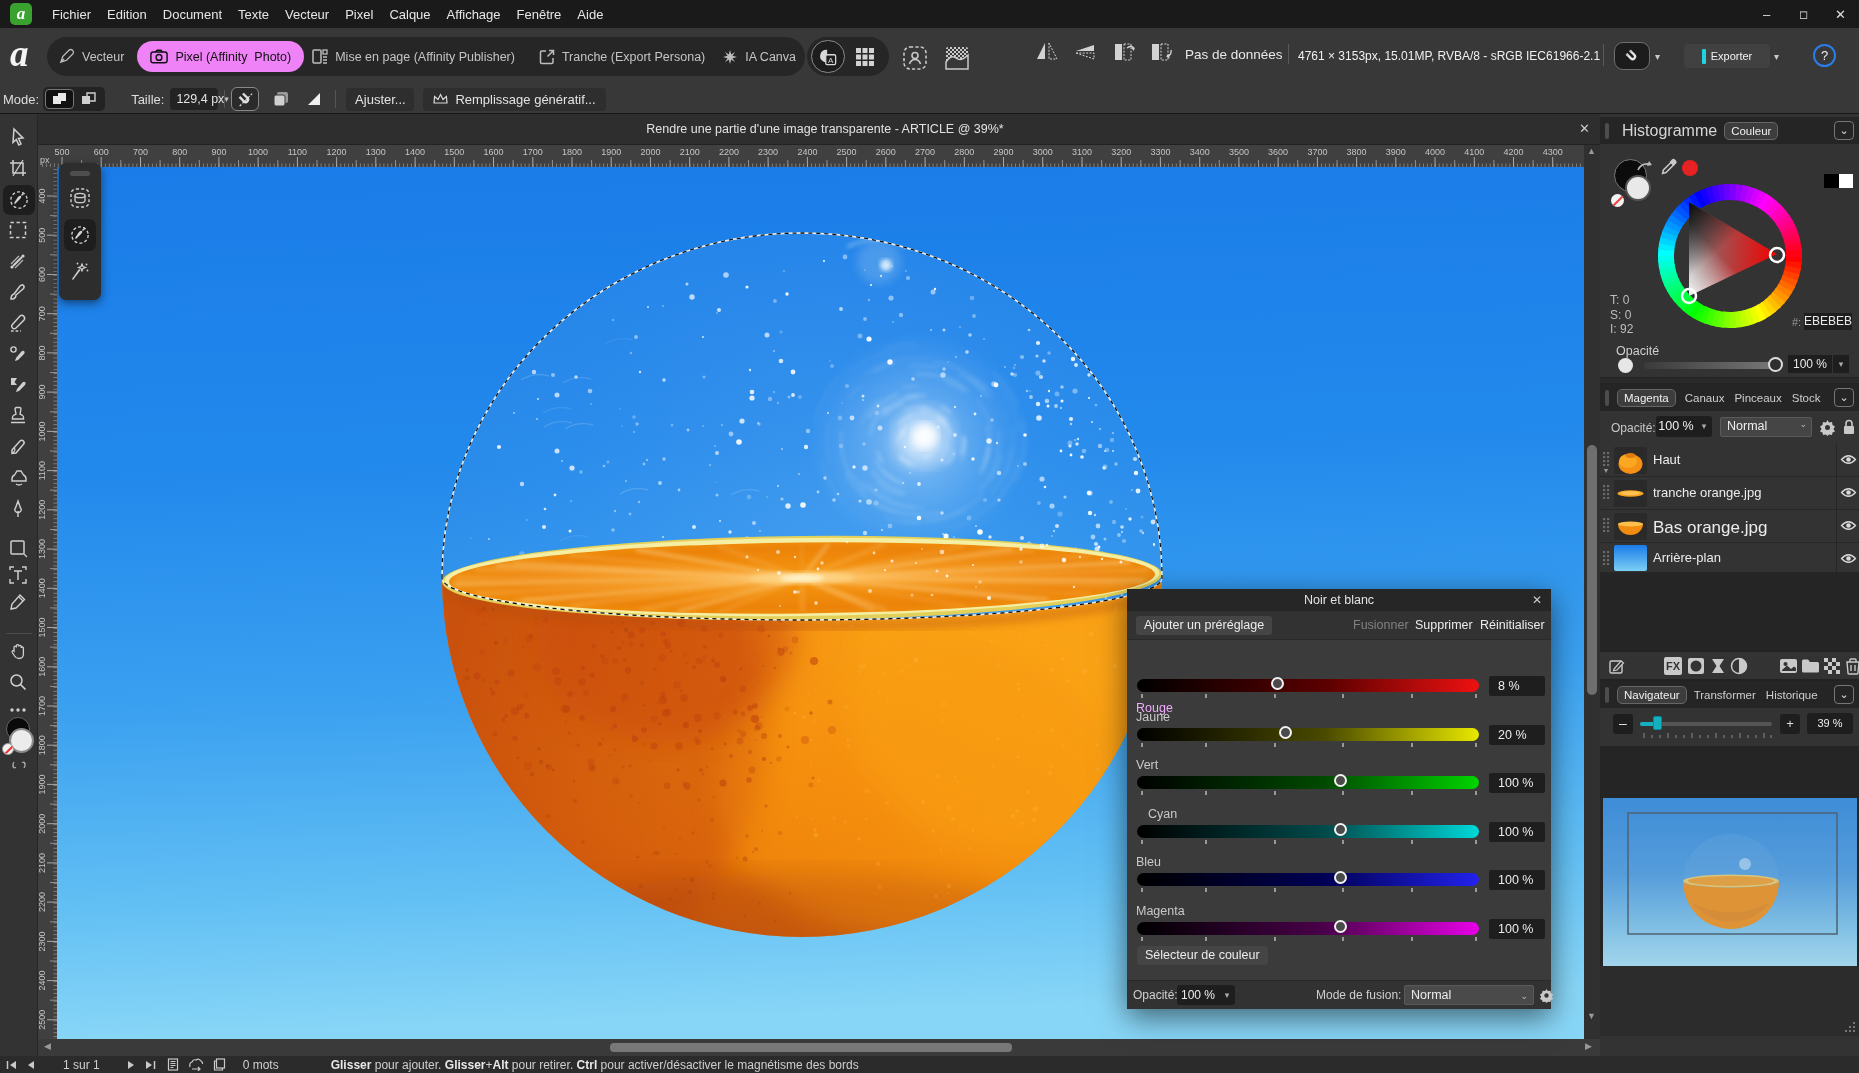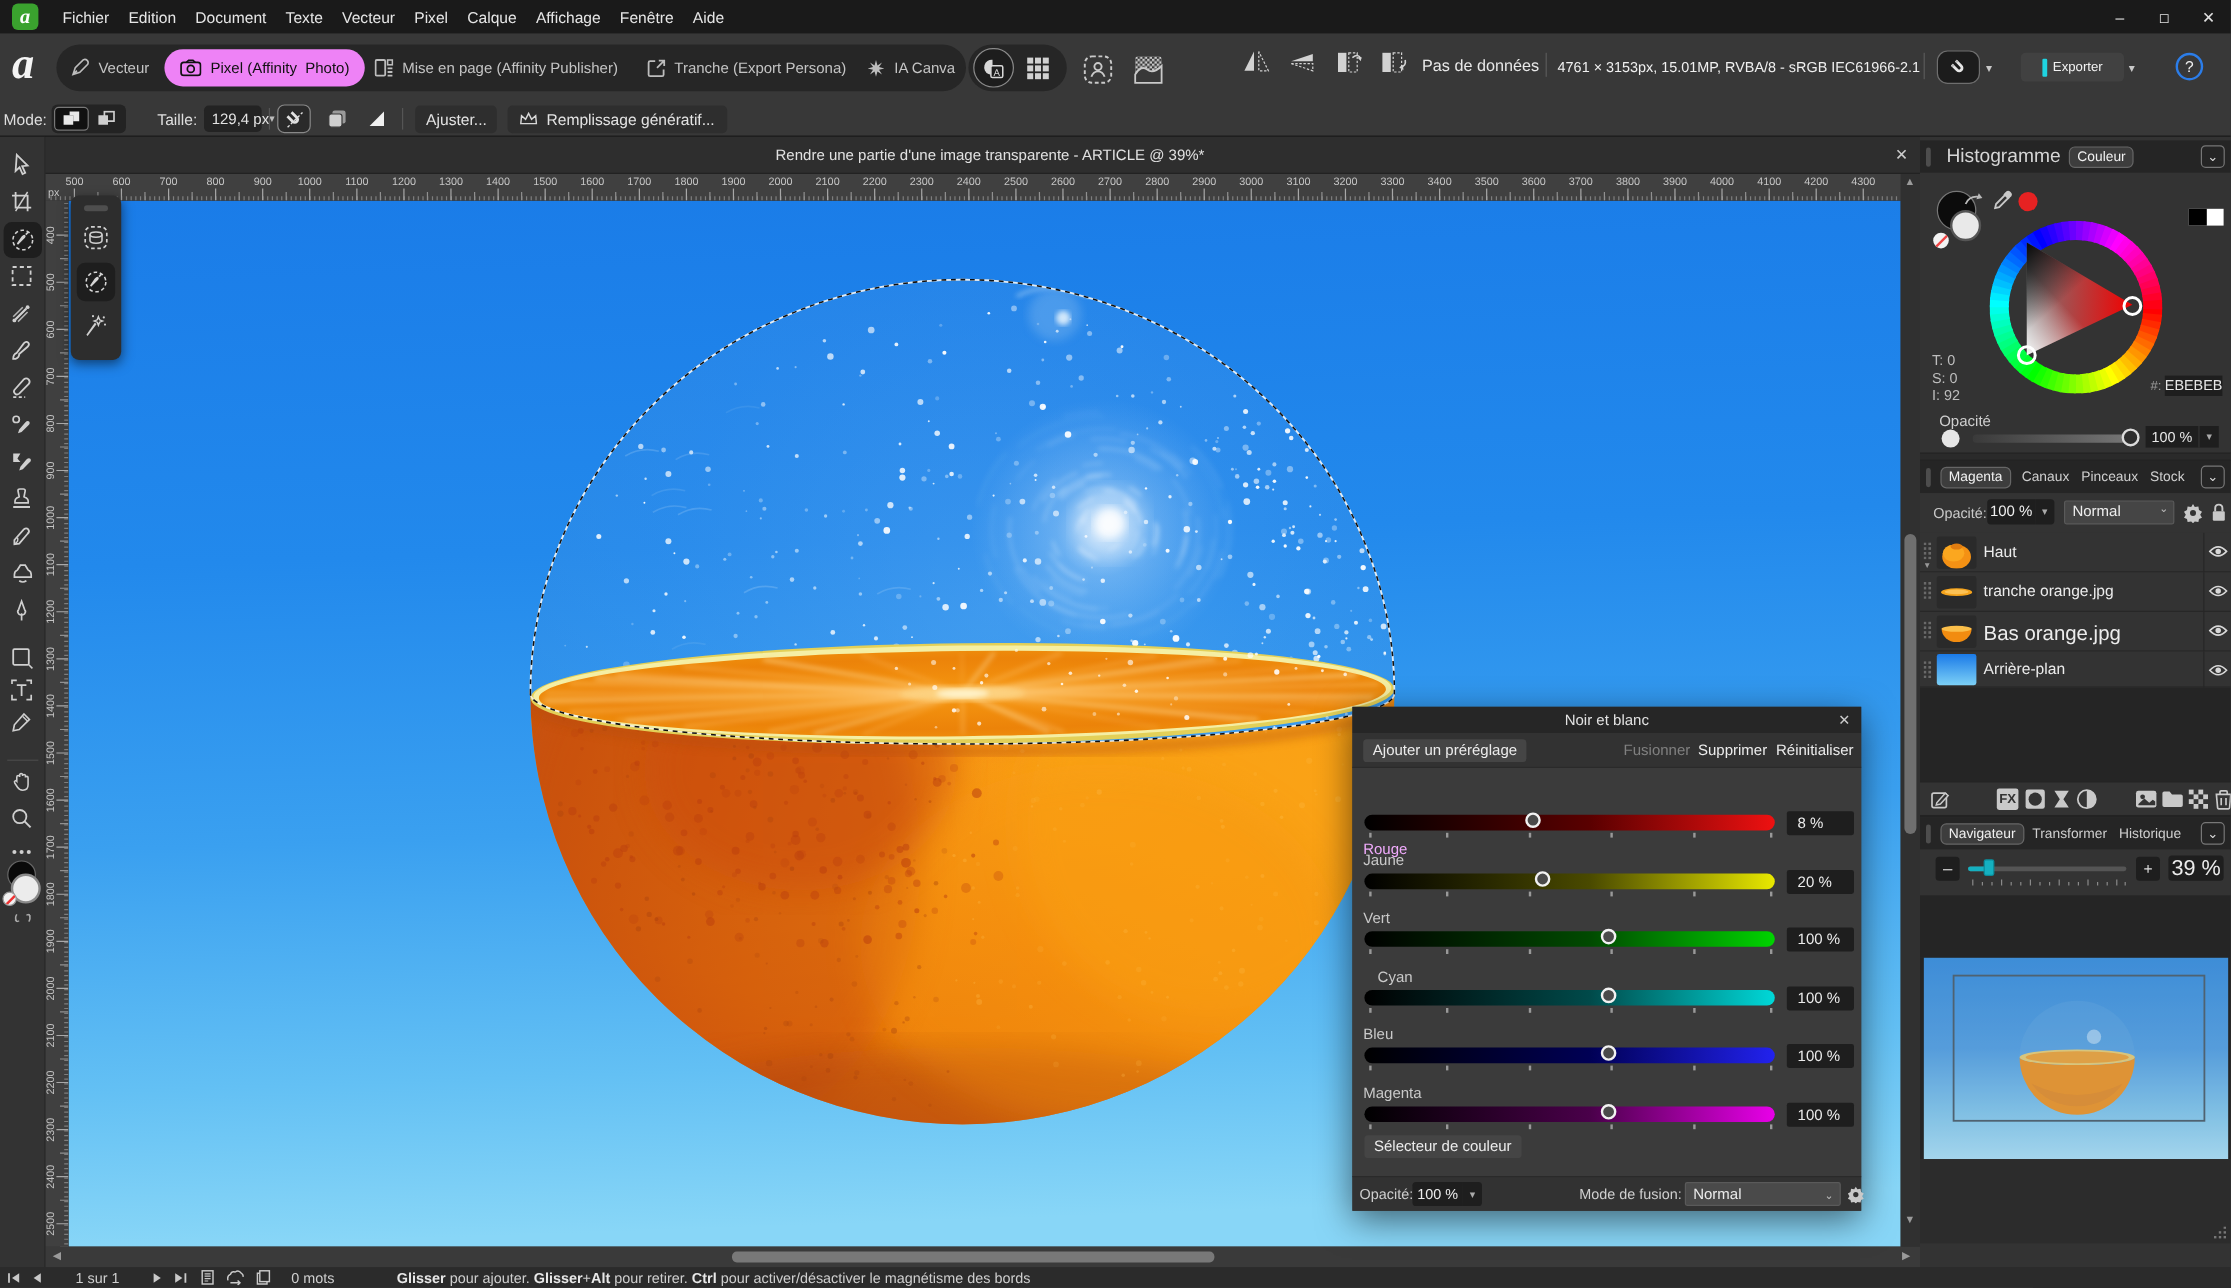--- a/index.html
+++ b/index.html
@@ -2409,21 +2409,21 @@
   <div style="position:absolute;left:13px;top:6px;width:20px;height:20px;background:#1e1e1e;border-radius:3px;color:#ddd;text-align:center;line-height:18px;font-size:14px;">–</div>
   <div style="position:absolute;left:40px;top:14px;width:132px;height:4px;border-radius:2px;background:#555;"></div>
   <div style="position:absolute;left:40px;top:14px;width:18px;height:4px;border-radius:2px;background:#15b0c0;"></div>
   <div style="position:absolute;left:53px;top:8px;width:9px;height:14px;background:#15b0c0;border-radius:2px;border:1px solid #0a8a98;"></div>
   <svg style="position:absolute;left:40px;top:24px;" width="134" height="7" viewBox="0 0 134 7">
     <g stroke="#8a8a8a" stroke-width="1">
             <path d="M4 1 V6 M12 3 V6 M20 3 V6 M28 1 V6 M36 3 V6 M44 3 V6 M52 1 V6 M60 3 V6 M68 3 V6 M76 1 V6 M84 3 V6 M92 3 V6 M100 1 V6 M108 3 V6 M116 3 V6 M124 1 V6 M131 3 V6"></path>
           </g>
         </svg>
   <div style="position:absolute;left:180px;top:6px;width:20px;height:20px;background:#1e1e1e;border-radius:3px;color:#ddd;text-align:center;line-height:20px;font-size:13px;">+</div>
-  <div style="position:absolute;left:207px;top:5px;width:46px;height:21px;background:#1e1e1e;border-radius:3px;color:#ececec;font-size:18px;text-align:center;line-height:21px;">39 %</div>
+  <div style="position:absolute;left:207px;top:5px;width:46px;height:21px;background:#1e1e1e;border-radius:3px;color:#ececec;font-size:11px;text-align:center;line-height:21px;">39 %</div>
 </div>
 <div style="height:52px;background:#252525;"></div>
 <div style="position:relative;height:168px;background:#252525;">
   <div style="position:absolute;left:3px;top:0;width:254px;height:168px;overflow:hidden;">
     <div style="width:254px;height:168px;background:linear-gradient(180deg,#2c84d8 0%,#4997dd 45%,#7fc3e8 78%,#a8dcf2 100%);"></div>
     <svg style="position:absolute;left:0;top:0;" width="254" height="168" viewBox="0 0 254 168">
       <ellipse cx="128" cy="82" rx="48" ry="46" fill="#6facdf" opacity="0.22"></ellipse>
       <circle cx="142" cy="66" r="6" fill="#e4f1fb" opacity="0.5"></circle>
       <path d="M 80 83 A 48 48 0 0 0 176 83 A 48 6.5 0 0 1 80 83 Z" fill="#f08c14"></path>
       <path d="M 90 105 A 44 38 0 0 0 166 105 Q 128 124 90 105 Z" fill="#d97a1c" opacity="0.45"></path>

